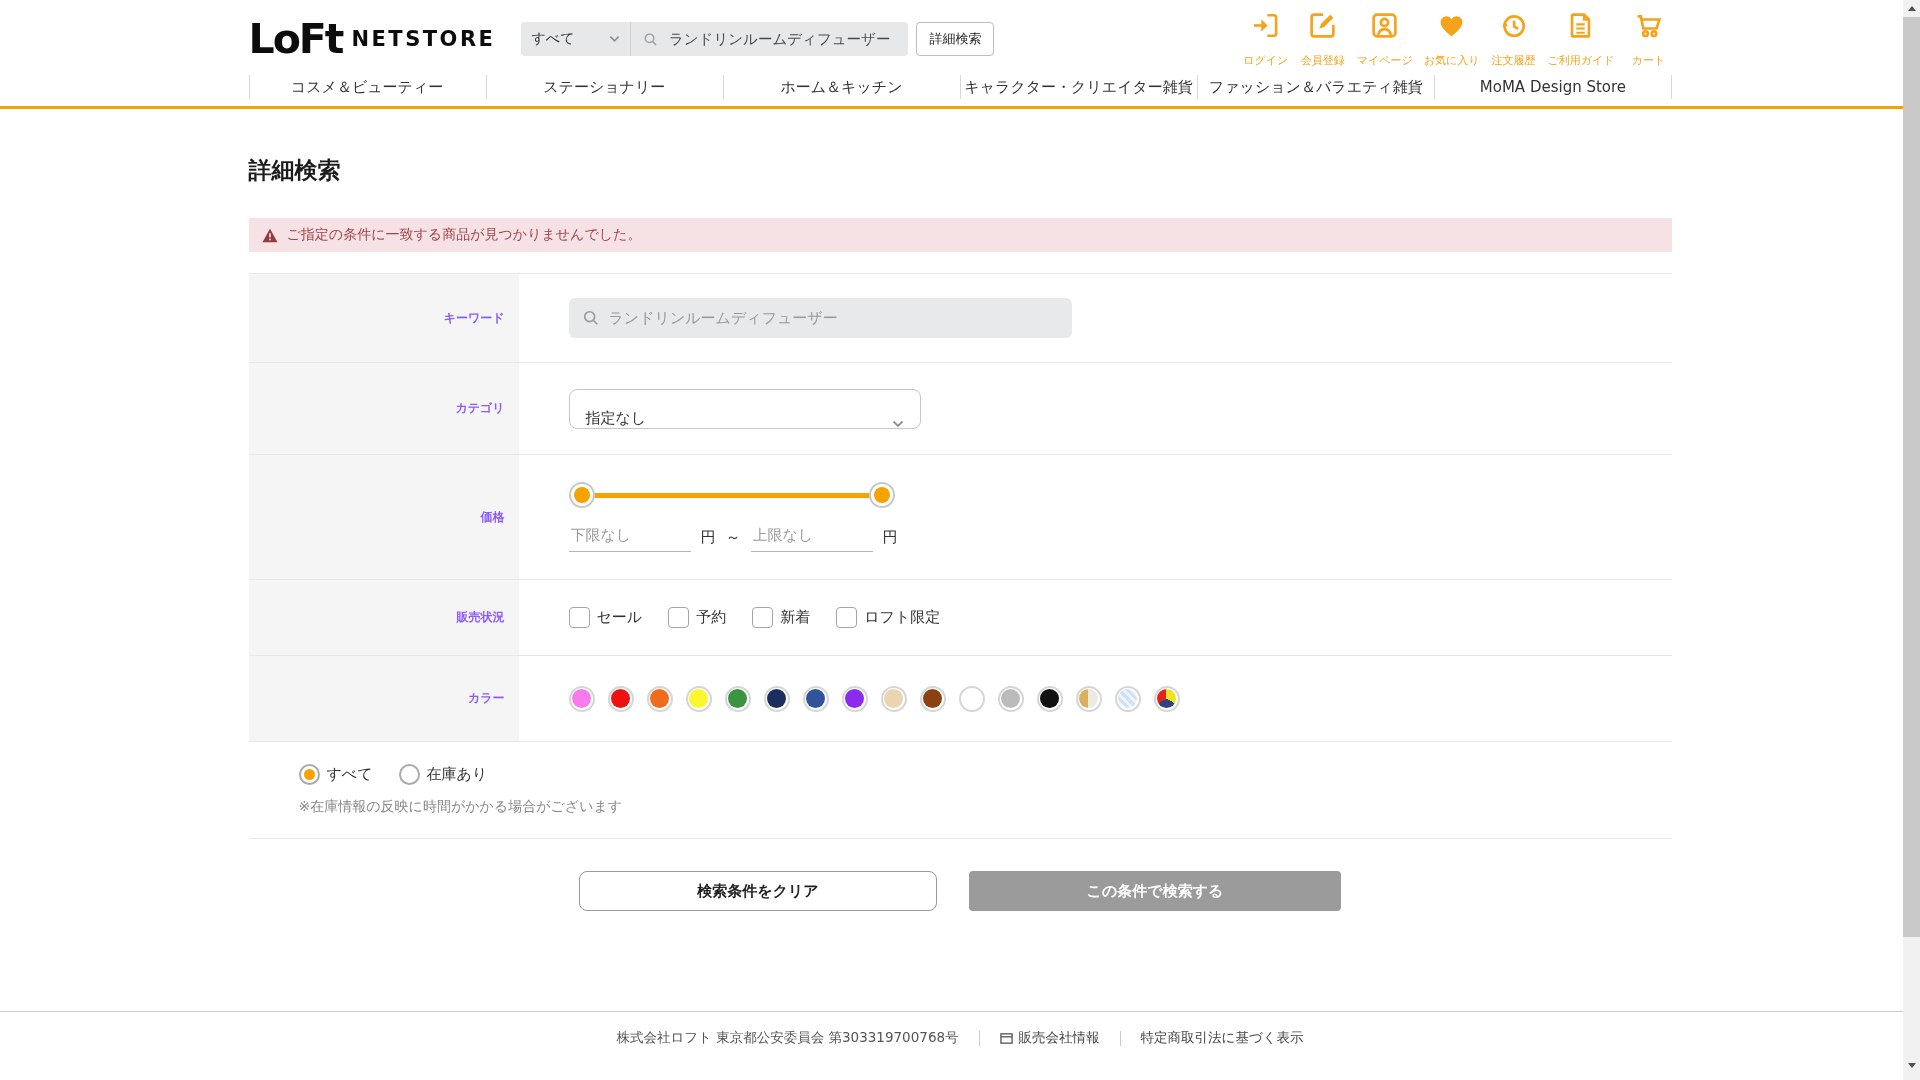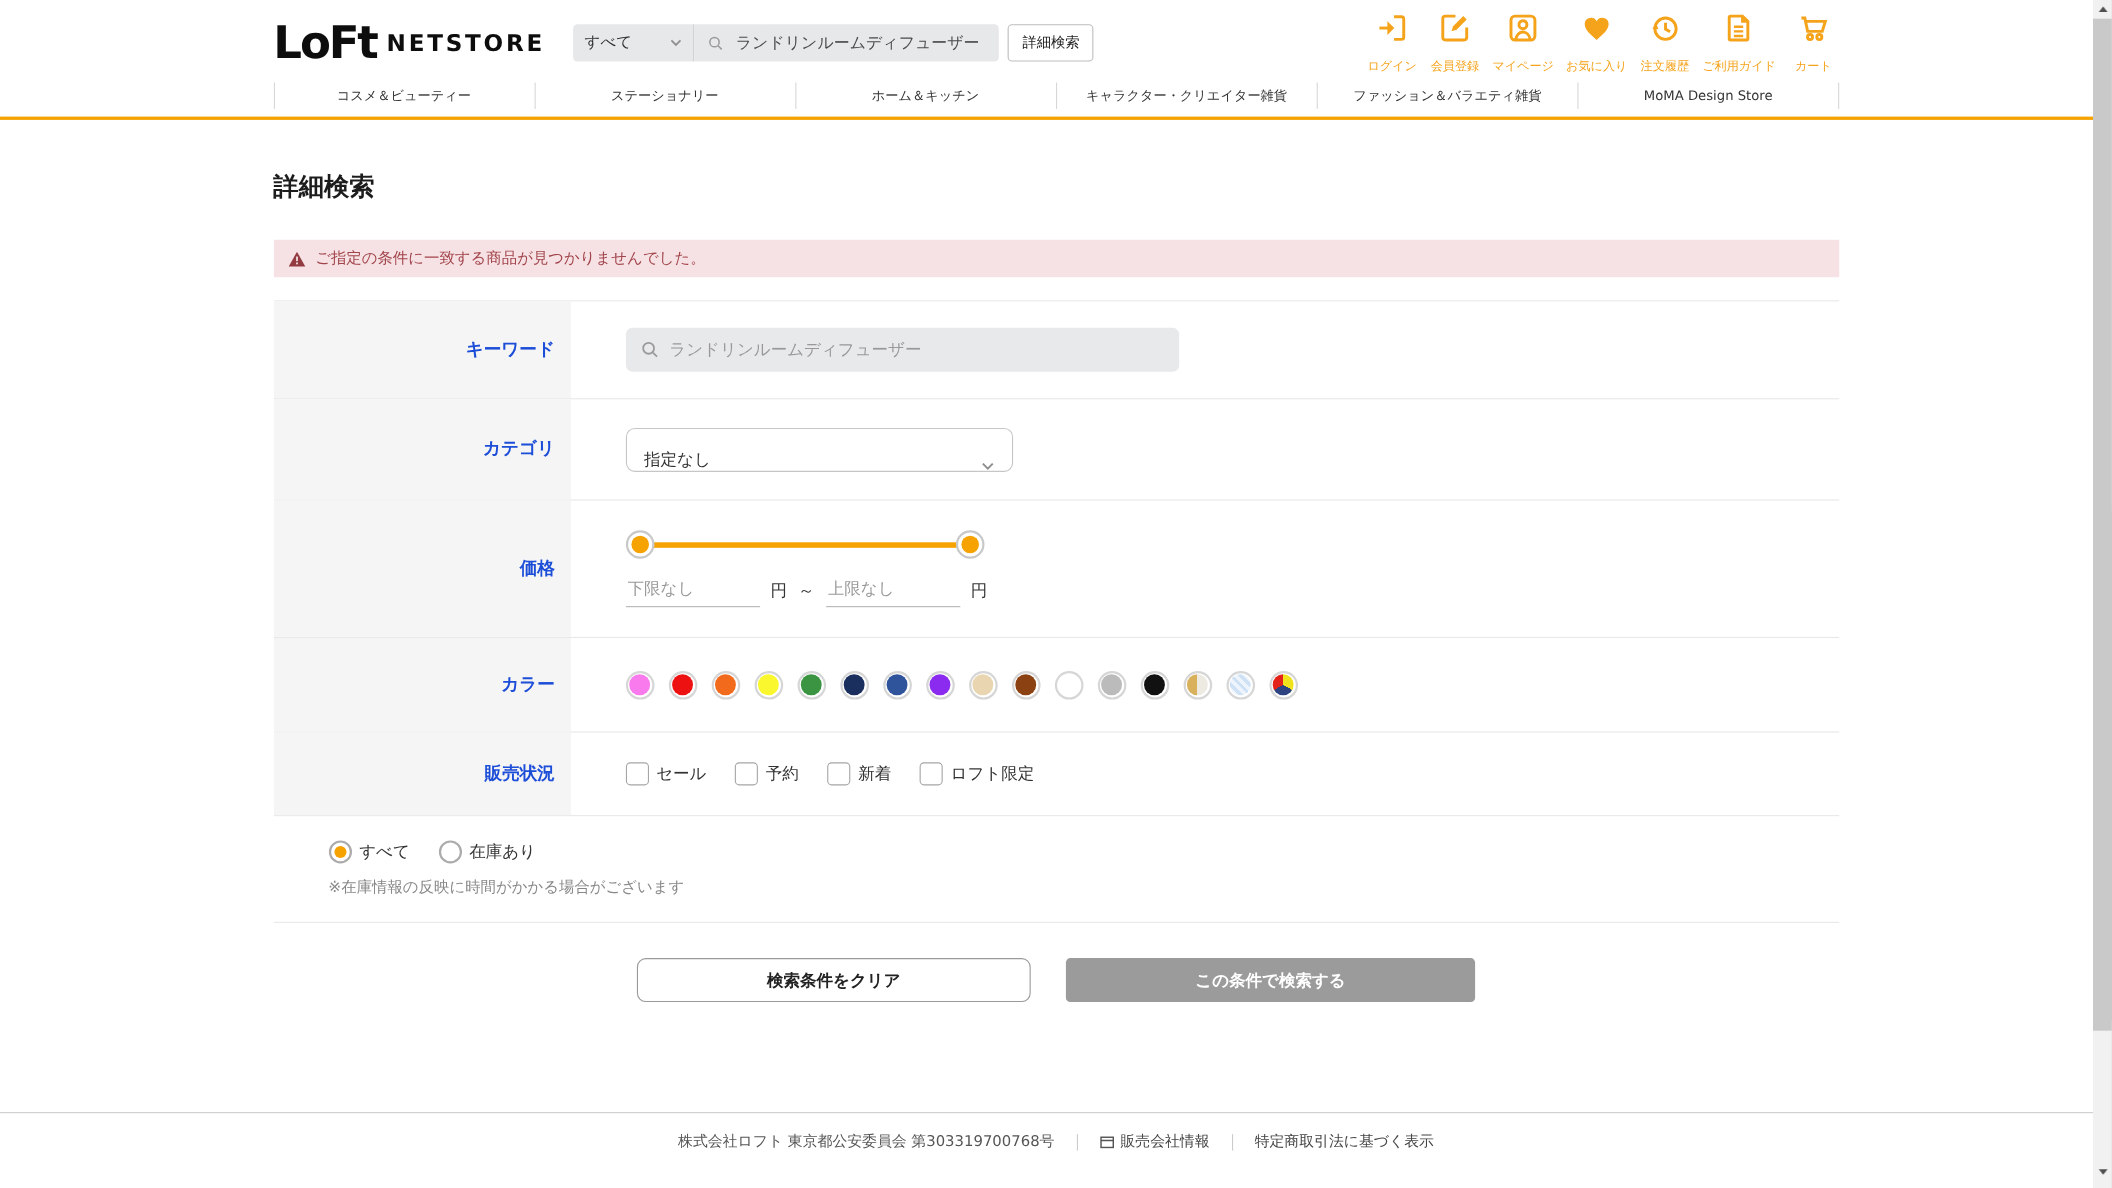--- a/index.html
+++ b/index.html
@@ -36,34 +36,34 @@
 
   .quicklinks { margin-left:auto; display:flex; gap:11px; align-items:flex-start; }
   .ql { display:flex; flex-direction:column; align-items:center; gap:12px; min-width:46px; cursor:pointer; }
   .ql-icon { height:30px; display:flex; align-items:center; }
   .ql-icon svg { width:29px; height:29px; }
   .ql-label { font-size:11px; color:#F5A31B; white-space:nowrap; }
 
   
   .nav { display:flex; height:38px; margin-top:8px; }
   .nav-item { flex:1; display:flex; align-items:center; justify-content:center;
-    font-size:12px; color:#333; position:relative; cursor:pointer; white-space:nowrap; }
+    font-size:15px; color:#333; position:relative; cursor:pointer; white-space:nowrap; }
   .nav-item::before { content:''; position:absolute; left:0; top:18%; height:64%; width:1px; background:#D8D8D8; }
   .nav-item:last-child::after { content:''; position:absolute; right:0; top:18%; height:64%; width:1px; background:#D8D8D8; }
   .orange-line { height:3px; background:#F6A200; width:1920px; }
 
   
   .page-title { margin-top:46px; font-size:23px; font-weight:700; color:#1c1c1c; line-height:30px; }
   .alert { margin-top:33px; height:34px; background:#F6E2E4; display:flex; align-items:center;
     gap:9px; padding:0 13px; font-size:14px; color:#A2444B; }
 
   .form { margin-top:21px; border-bottom:1px solid #E8E8E8; }
   .frow { display:flex; border-top:1px solid #E8E8E8; }
   .flabel { width:270px; background:#F5F5F6; display:flex; align-items:center;
-    justify-content:flex-end; padding-right:14px; font-size:16px; font-weight:600; color:#1d4ed8; }
+    justify-content:flex-end; padding-right:14px; font-size:12px; font-weight:600; color:#8b5cf6; }
   .fcontent { flex:1; padding-left:50px; display:flex; flex-direction:column; justify-content:center; }
   .row-keyword { height:89px; } .row-category { height:92px; } .row-price { height:125px; }
   .row-color { height:86px; } .row-sales { height:76px; } .row-stock { height:97px; }
 
   .keyword-wrap { position:relative; width:503px; height:40px; }
   .keyword-wrap svg { position:absolute; left:13px; top:11px; }
   .keyword-input { width:503px; height:40px; background:#E8E9EB; border:none; border-radius:6px;
     padding:0 14px 0 40px; font-size:15px; color:#999; outline:none; font-family:inherit; }
 
   .category-select { width:352px; height:40px; background:#fff; border:1px solid #C6C6C6;
@@ -287,96 +287,96 @@
         <div class="price-inputs">
           <input class="underline-input" placeholder="下限なし" style="">
           <span class="price-unit">円</span>
           <span class="price-tilde">～</span>
           <input class="underline-input" placeholder="上限なし" style="">
           <span class="price-unit">円</span>
         </div>
       </div>
     </div>
 
-    <div class="frow row-color">
-      <div class="flabel">カラー</div>
-      <div class="fcontent">
-        <div class="swatch-list">
-            <div class="swatch">
-              <div class="swatch-fill" style="background: rgb(249, 122, 236);"></div>
-            </div>
-            <div class="swatch">
-              <div class="swatch-fill" style="background: rgb(238, 17, 17);"></div>
-            </div>
-            <div class="swatch">
-              <div class="swatch-fill" style="background: rgb(242, 106, 27);"></div>
-            </div>
-            <div class="swatch">
-              <div class="swatch-fill" style="background: rgb(250, 247, 46);"></div>
-            </div>
-            <div class="swatch">
-              <div class="swatch-fill" style="background: rgb(58, 148, 65);"></div>
-            </div>
-            <div class="swatch">
-              <div class="swatch-fill" style="background: rgb(27, 47, 95);"></div>
-            </div>
-            <div class="swatch">
-              <div class="swatch-fill" style="background: rgb(48, 84, 155);"></div>
-            </div>
-            <div class="swatch">
-              <div class="swatch-fill" style="background: rgb(138, 43, 239);"></div>
-            </div>
-            <div class="swatch">
-              <div class="swatch-fill" style="background: rgb(233, 214, 176);"></div>
-            </div>
-            <div class="swatch">
-              <div class="swatch-fill" style="background: rgb(139, 65, 17);"></div>
-            </div>
-            <div class="swatch">
-              <div class="swatch-fill" style="background: rgb(255, 255, 255);"></div>
-            </div>
-            <div class="swatch">
-              <div class="swatch-fill" style="background: rgb(187, 187, 187);"></div>
-            </div>
-            <div class="swatch">
-              <div class="swatch-fill" style="background: rgb(17, 17, 17);"></div>
-            </div>
-            <div class="swatch">
-              <div class="swatch-fill" style="background: linear-gradient(90deg, rgb(217, 177, 92) 50%, rgb(237, 234, 226) 50%);"></div>
-            </div>
-            <div class="swatch">
-              <div class="swatch-fill" style="background: repeating-linear-gradient(45deg, rgb(207, 225, 245) 0px, rgb(207, 225, 245) 3px, rgb(237, 244, 252) 3px, rgb(237, 244, 252) 6px);"></div>
-            </div>
-            <div class="swatch">
-              <div class="swatch-fill" style="background: conic-gradient(rgb(240, 226, 28) 0deg, rgb(240, 226, 28) 120deg, rgb(46, 68, 128) 120deg, rgb(46, 68, 128) 240deg, rgb(227, 35, 26) 240deg, rgb(227, 35, 26) 360deg);"></div>
-            </div>
-          </div>
-      </div>
-    </div>
-
     <div class="frow row-sales">
       <div class="flabel">販売状況</div>
       <div class="fcontent">
         <div class="cb-list">
             <label class="cb">
               <span class="cb-box"></span>
               <span class="cb-label">セール</span>
             </label>
             <label class="cb">
               <span class="cb-box"></span>
               <span class="cb-label">予約</span>
             </label>
             <label class="cb">
               <span class="cb-box"></span>
               <span class="cb-label">新着</span>
             </label>
             <label class="cb">
               <span class="cb-box"></span>
               <span class="cb-label">ロフト限定</span>
             </label>
+          </div>
+      </div>
+    </div>
+
+    <div class="frow row-color">
+      <div class="flabel">カラー</div>
+      <div class="fcontent">
+        <div class="swatch-list">
+            <div class="swatch">
+              <div class="swatch-fill" style="background: rgb(249, 122, 236);"></div>
+            </div>
+            <div class="swatch">
+              <div class="swatch-fill" style="background: rgb(238, 17, 17);"></div>
+            </div>
+            <div class="swatch">
+              <div class="swatch-fill" style="background: rgb(242, 106, 27);"></div>
+            </div>
+            <div class="swatch">
+              <div class="swatch-fill" style="background: rgb(250, 247, 46);"></div>
+            </div>
+            <div class="swatch">
+              <div class="swatch-fill" style="background: rgb(58, 148, 65);"></div>
+            </div>
+            <div class="swatch">
+              <div class="swatch-fill" style="background: rgb(27, 47, 95);"></div>
+            </div>
+            <div class="swatch">
+              <div class="swatch-fill" style="background: rgb(48, 84, 155);"></div>
+            </div>
+            <div class="swatch">
+              <div class="swatch-fill" style="background: rgb(138, 43, 239);"></div>
+            </div>
+            <div class="swatch">
+              <div class="swatch-fill" style="background: rgb(233, 214, 176);"></div>
+            </div>
+            <div class="swatch">
+              <div class="swatch-fill" style="background: rgb(139, 65, 17);"></div>
+            </div>
+            <div class="swatch">
+              <div class="swatch-fill" style="background: rgb(255, 255, 255);"></div>
+            </div>
+            <div class="swatch">
+              <div class="swatch-fill" style="background: rgb(187, 187, 187);"></div>
+            </div>
+            <div class="swatch">
+              <div class="swatch-fill" style="background: rgb(17, 17, 17);"></div>
+            </div>
+            <div class="swatch">
+              <div class="swatch-fill" style="background: linear-gradient(90deg, rgb(217, 177, 92) 50%, rgb(237, 234, 226) 50%);"></div>
+            </div>
+            <div class="swatch">
+              <div class="swatch-fill" style="background: repeating-linear-gradient(45deg, rgb(207, 225, 245) 0px, rgb(207, 225, 245) 3px, rgb(237, 244, 252) 3px, rgb(237, 244, 252) 6px);"></div>
+            </div>
+            <div class="swatch">
+              <div class="swatch-fill" style="background: conic-gradient(rgb(240, 226, 28) 0deg, rgb(240, 226, 28) 120deg, rgb(46, 68, 128) 120deg, rgb(46, 68, 128) 240deg, rgb(227, 35, 26) 240deg, rgb(227, 35, 26) 360deg);"></div>
+            </div>
           </div>
       </div>
     </div>
 
     <div class="frow row-stock">
       <div class="fcontent">
         <div class="radio-list">
             <label class="radio">
               <span class="radio-ring">
                 <span class="radio-dot"></span>

